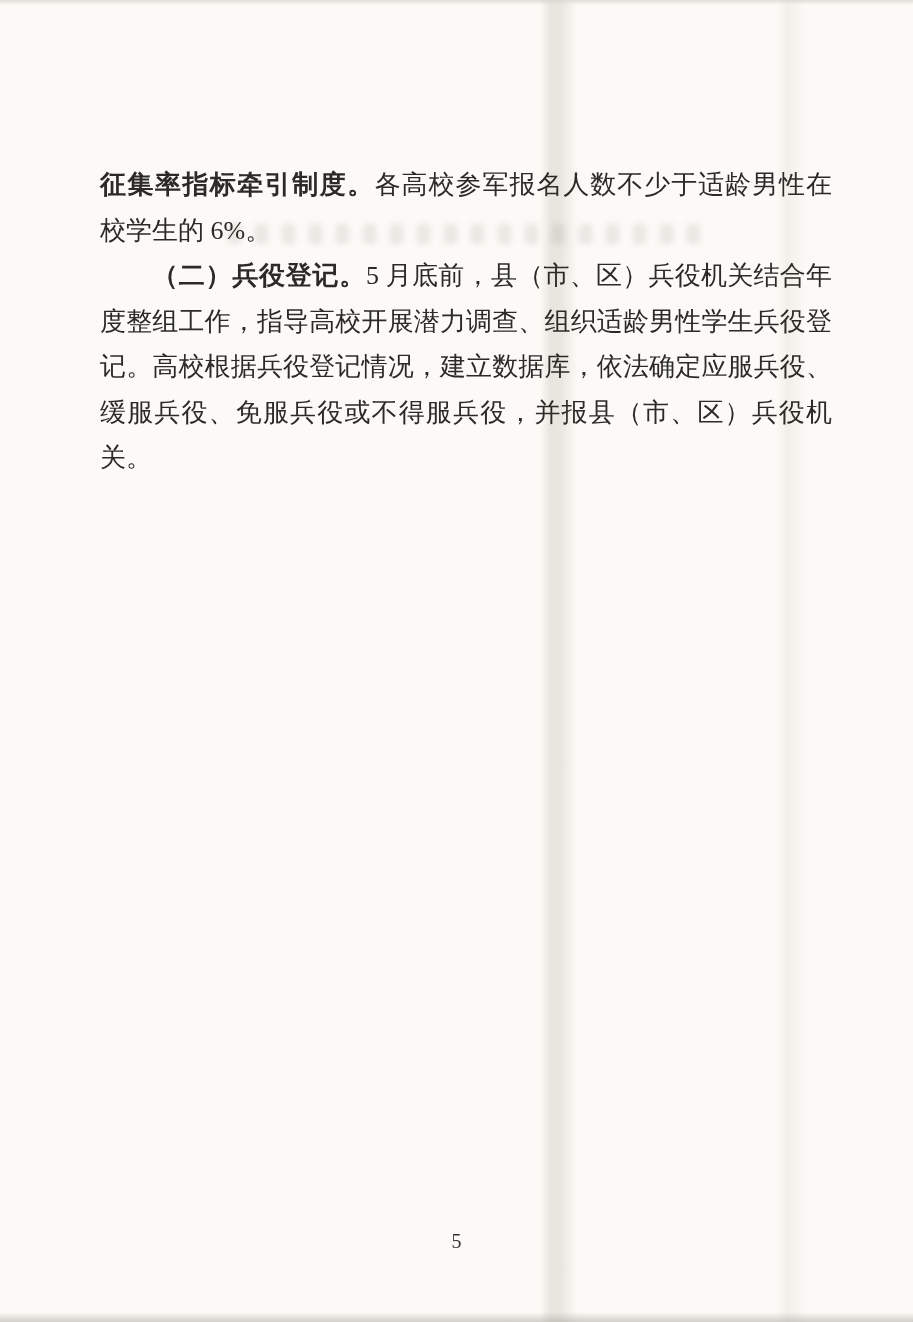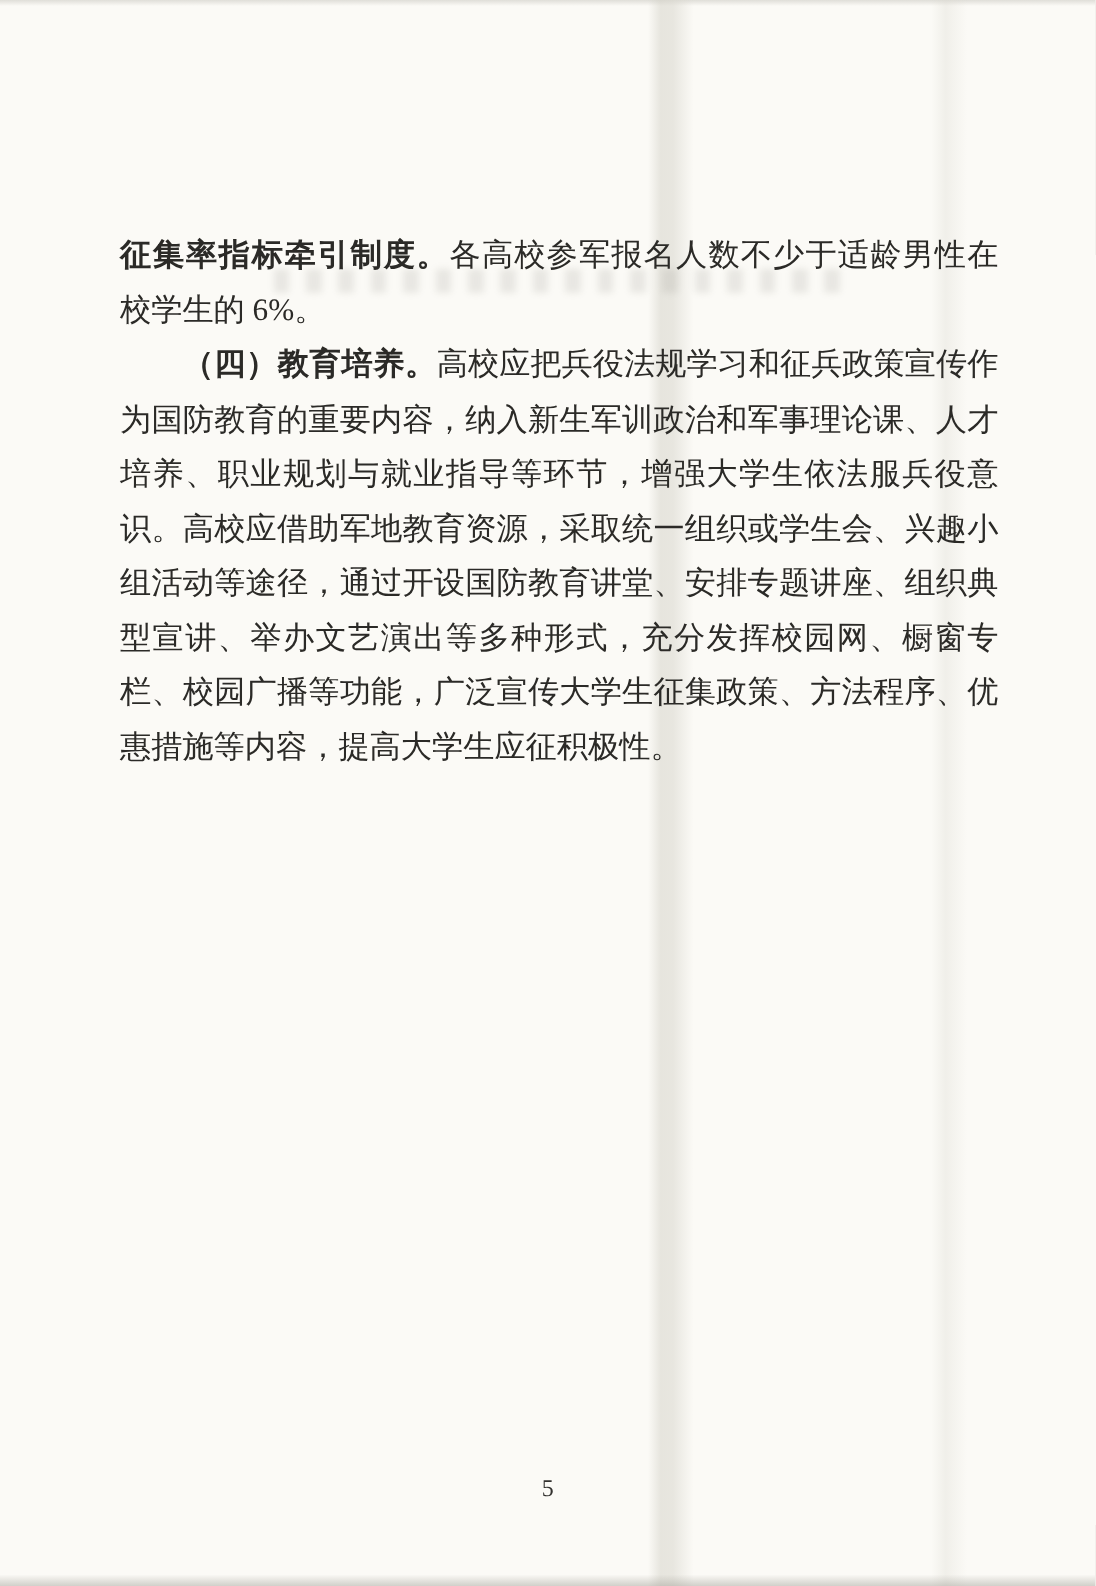--- a/index.html
+++ b/index.html
@@ -76,21 +76,20 @@
   
   .text-block {
     position: absolute;
     left: 100px;
     top: 162px;
     width: 732px;
     font-size: 26px;
     line-height: 45.5px;
     color: #2b2a27;
     text-align: justify;
-    margin-top: 28px;
   }
   .para {
     margin: 0;
     text-indent: 2em;
   }
   .para.no-indent {
     text-indent: 0;
   }
   .lead {
     font-family: "Liberation Sans", "DejaVu Sans", sans-serif;
@@ -115,23 +114,23 @@
 
   <div class="scan-edge-top"></div>
   <div class="scan-stripe-main"></div>
   <div class="scan-stripe-right"></div>
   <div class="ink-bleed"></div>
 
   <div class="text-block">
 
     <p class="para no-indent"><span class="lead">征集率指标牵引制度。</span><span>各高校参军报名人数不少于适龄男性在校学生的 6%。</span></p>
 
+    <p class="para"><span class="lead">（二）兵役登记。</span><span>5 月底前，县（市、区）兵役机关结合年度整组工作，指导高校开展潜力调查、组织适龄男性学生兵役登记。高校根据兵役登记情况，建立数据库，依法确定应服兵役、缓服兵役、免服兵役或不得服兵役，并报县（市、区）兵役机关。</span></p>
 
 
-    <p class="para"><span class="lead">（四）教育培养。</span><span>高校应把兵役法规学习和征兵政策宣传作为国防教育的重要内容，纳入新生军训政治和军事理论课、人才培养、职业规划与就业指导等环节，增强大学生依法服兵役意识。高校应借助军地教育资源，采取统一组织或学生会、兴趣小组活动等途径，通过开设国防教育讲堂、安排专题讲座、组织典型宣讲、举办文艺演出等多种形式，充分发挥校园网、橱窗专栏、校园广播等功能，广泛宣传大学生征集政策、方法程序、优惠措施等内容，提高大学生应征积极性。</span></p>
 
 
   </div>
 
   <div class="page-number">5</div>
 
   <div class="scan-edge-bottom"></div>
 
 </div>
 

